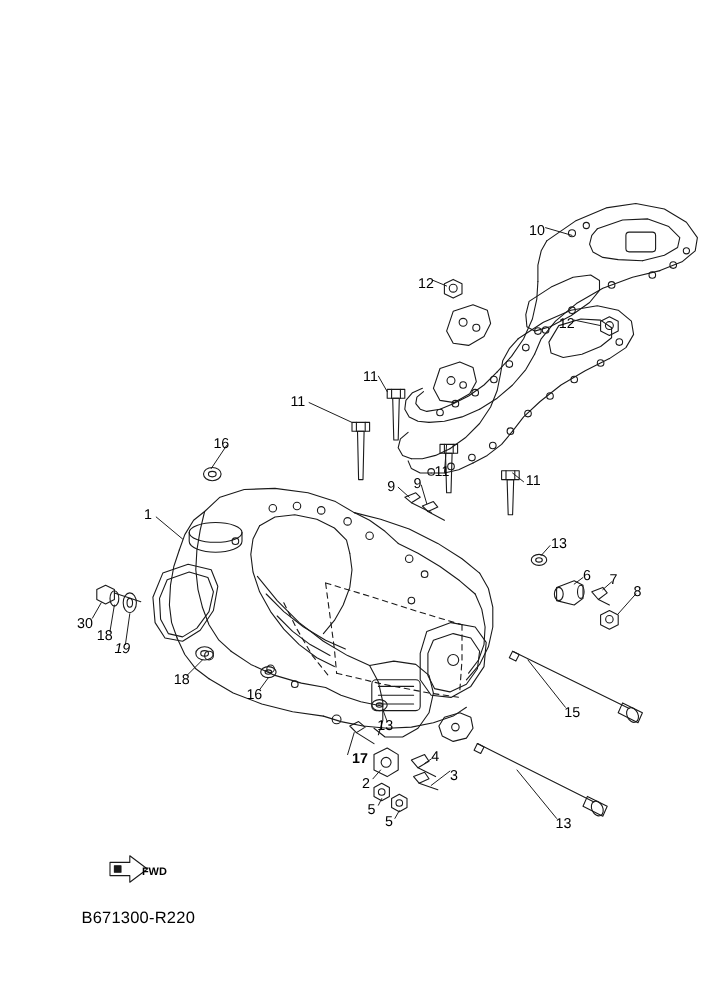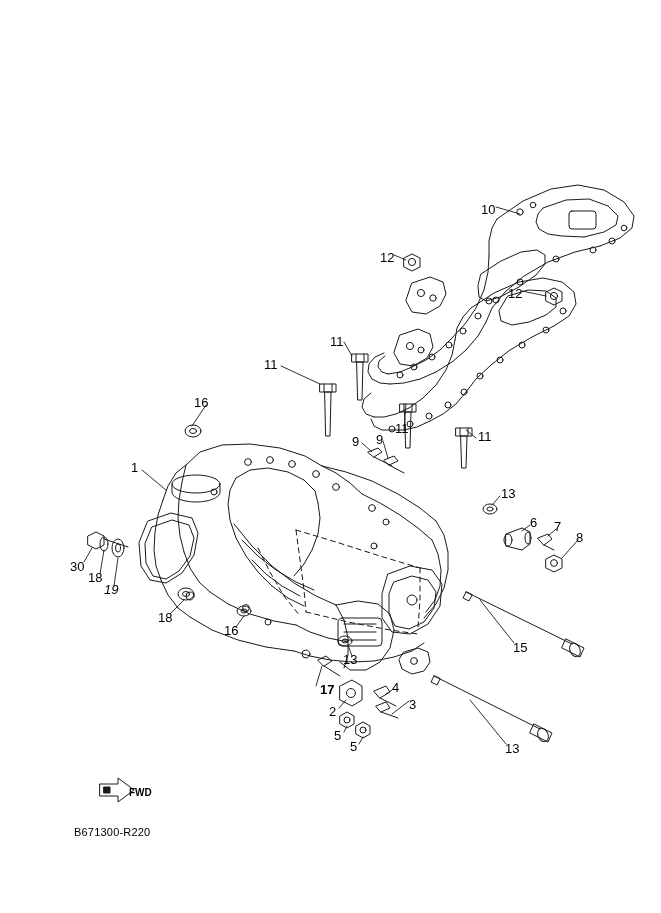--- a/index.html
+++ b/index.html
@@ -33,21 +33,21 @@
     font-size: 13px;
     color: #000;
     white-space: nowrap;
     line-height: 1;
   }
   .partcode {
     position: absolute;
     left: 74px;
     top: 826px;
     font-family: "Liberation Sans", sans-serif;
-    font-size: 11px;
+    font-size: 15px;
     letter-spacing: 0.2px;
     color: #000;
   }
   .fwd-label {
     position: absolute;
     left: 110px;
     top: 787px;
     font-family: "Liberation Sans", sans-serif;
     font-size: 10px;
     font-weight: bold;

